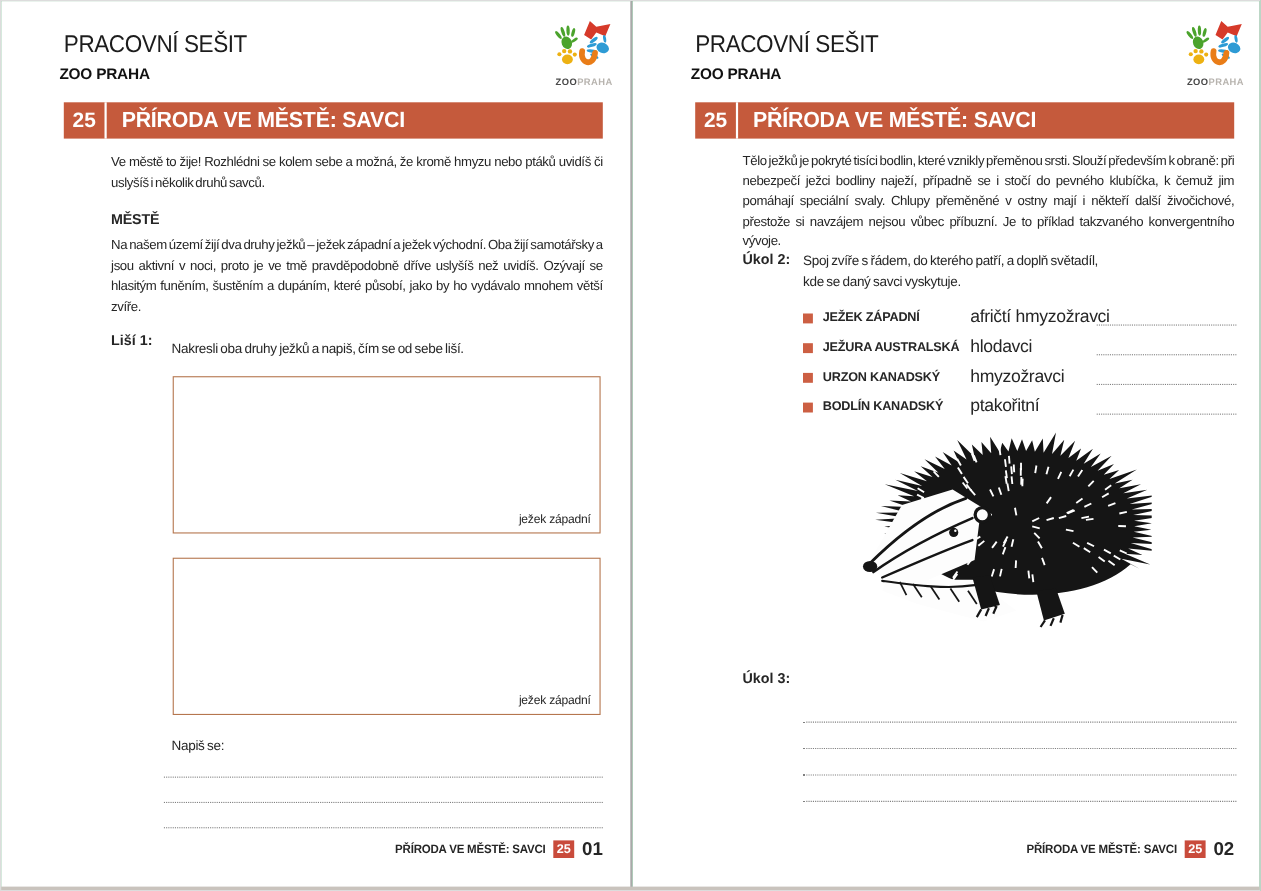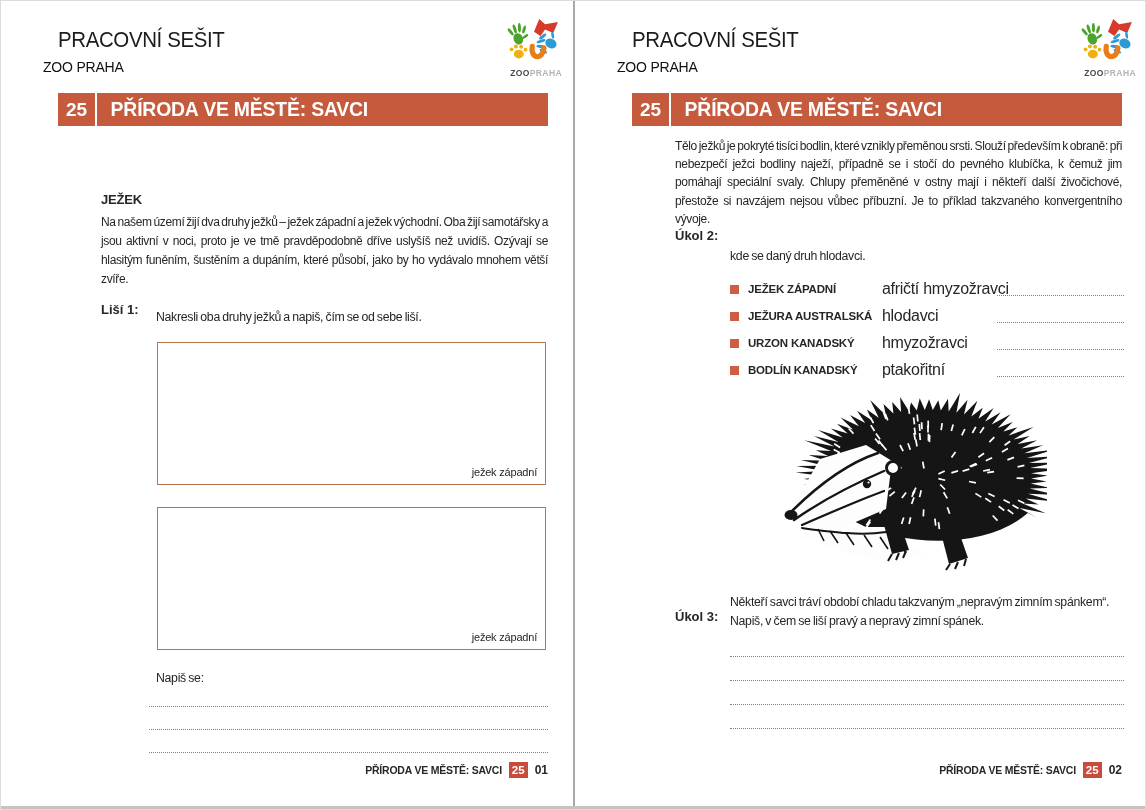--- a/index.html
+++ b/index.html
@@ -7,23 +7,23 @@
   .canvas{position:relative;width:1146px;height:810px;background:#15803d;overflow:hidden;
           border:1px solid #dcdcdc;box-sizing:border-box;}
   .page{position:absolute;top:0;width:573px;height:810px;background:#fff;}
   .page-left{left:0;}
   .page-right{left:574px;}
   .divider{position:absolute;left:572px;top:0;width:2px;height:810px;background:#a9a9a9;}
   .bottom-strip{position:absolute;left:0;top:805px;width:1146px;height:5px;background:#c9c3bd;}
 
   .hd-title{position:absolute;left:57px;top:26px;font-size:22px;font-weight:400;color:#1c1c1c;
             letter-spacing:-0.4px;transform:scaleX(.93);transform-origin:left;white-space:nowrap;}
-  .hd-sub{position:absolute;left:42px;top:58px;font-size:14px;font-weight:normal;color:#111;
+  .hd-sub{position:absolute;left:53px;top:58px;font-size:14px;font-weight:bold;color:#111;
           letter-spacing:-0.2px;white-space:nowrap;}
-  .logo{position:absolute;left:499px;top:16px;width:62px;text-align:right;}
+  .logo{position:absolute;left:499px;top:16px;width:62px;text-align:center;}
   .logo-text{margin-top:1px;font-size:8.5px;font-weight:bold;letter-spacing:.4px;white-space:nowrap;}
   .logo-text .lz{color:#4a4a4a;}
   .logo-text .lp{color:#b7b3ae;}
 
   .banner{position:absolute;left:57px;top:92px;width:490px;height:33px;background:var(--accent);
           display:flex;align-items:stretch;}
   .banner-num{width:37px;flex:none;display:flex;align-items:center;justify-content:center;
               font-weight:bold;font-size:19px;color:#fff;border-right:2px solid #fff;}
   .banner-title{display:flex;align-items:center;padding-left:14px;font-weight:bold;font-size:20px;
                 color:#fff;letter-spacing:-0.2px;transform:scaleX(.97);transform-origin:left;white-space:nowrap;}
@@ -52,21 +52,21 @@
   .match-order{font-size:16px;letter-spacing:-0.3px;width:115px;flex:none;white-space:nowrap;}
   .match-dots{flex:1;border-bottom:1px dotted #7f7f7f;height:13px;}
 
   .hedgehog-wrap{position:absolute;left:197px;top:388px;width:275px;height:188px;}
 
   .footer{position:absolute;top:761px;right:26px;display:flex;align-items:center;gap:7px;}
   .footer-title{font-size:11px;font-weight:bold;letter-spacing:-0.2px;transform:scaleX(.95);
                 transform-origin:right;white-space:nowrap;}
   .footer-badge{background:var(--badge);color:#fff;font-weight:bold;font-size:11.5px;width:19px;height:16px;
                 display:flex;align-items:center;justify-content:center;flex:none;}
-  .footer-page{font-size:12px;font-weight:bold;text-align:right;}
+  .footer-page{font-size:17px;font-weight:bold;text-align:right;}
 </style>
 </head>
 <body>
 
 <svg width="0" height="0" style="position:absolute" aria-hidden="true">
   <defs>
     <g id="zoo-logo">
       <path d="M48,25 L57,3 L67,12 L89,8 L81,27 L67,21 L59,32 Z" fill="#d63a2a"></path>
       <g fill="#4ba32c">
         <ellipse cx="21" cy="37" rx="8" ry="10" transform="rotate(-22 21 37)"></ellipse>
@@ -109,21 +109,22 @@
       <div class="logo-text">
         <span class="lz">ZOO</span><span class="lp">PRAHA</span>
       </div>
     </div>
 
     <div class="banner">
       <div class="banner-num">25</div>
       <div class="banner-title">PŘÍRODA VE MĚSTĚ: SAVCI</div>
     </div>
 
-    <div class="sec-head" style="top:191px">JEŽEK</div>
+    <div class="body-text" style="top:137px">Ve městě to žije! Rozhlédni se kolem sebe a možná, že kromě hmyzu nebo ptáků uvidíš či uslyšíš i několik druhů savců.</div>
+    <div class="sec-head" style="top:191px">MĚSTĚ</div>
     <div class="body-text" style="top:212px">Na našem území žijí dva druhy ježků – ježek západní a ježek východní. Oba žijí samotářsky a jsou aktivní v noci, proto je ve tmě pravděpodobně dříve uslyšíš než uvidíš. Ozývají se hlasitým funěním, šustěním a dupáním, které působí, jako by ho vydávalo mnohem větší zvíře.</div>
 
     <div class="task-label" style="top:301px">Liší 1:</div>
     <div class="task-text" style="top:307px">Nakresli oba druhy ježků a napiš, čím se od sebe liší.</div>
 
     <div class="draw-box" style="top:341px">
       <div class="box-caption">ježek západní</div>
     </div>
     <div class="draw-box" style="top:506px">
       <div class="box-caption">ježek západní</div>
@@ -160,21 +161,22 @@
     </div>
 
     <div class="banner">
       <div class="banner-num">25</div>
       <div class="banner-title">PŘÍRODA VE MĚSTĚ: SAVCI</div>
     </div>
 
     <div class="body-text" style="top:136px;line-height:18.2px">Tělo ježků je pokryté tisíci bodlin, které vznikly přeměnou srsti. Slouží především k obraně: při nebezpečí ježci bodliny naježí, případně se i stočí do pevného klubíčka, k čemuž jim pomáhají speciální svaly. Chlupy přeměněné v ostny mají i někteří další živočichové, přestože si navzájem nejsou vůbec příbuzní. Je to příklad takzvaného konvergentního vývoje.</div>
 
     <div class="task-label" style="top:227px">Úkol 2:</div>
-    <div class="task-text" style="top:246px">kde se daný druh hlodavci.</div>
+    <div class="task-text" style="top:227px">Spoj zvíře s řádem, do kterého patří, a doplň světadíl,</div>
+    <div class="task-text" style="top:246px">kde se daný savci vyskytuje.</div>
 
     <div class="match-row" style="top:279px">
       <span class="match-square"></span>
       <span class="match-animal">JEŽEK ZÁPADNÍ</span>
       <span class="match-order">afričtí hmyzožravci</span>
       <span class="match-dots"></span>
     </div>
     <div class="match-row" style="top:306px">
       <span class="match-square"></span>
       <span class="match-animal">JEŽURA AUSTRALSKÁ</span>
@@ -306,22 +308,20 @@
           <line x1="120" y1="165" x2="116" y2="172" stroke="#151515" stroke-width="2"></line>
           <line x1="127" y1="164" x2="124" y2="171" stroke="#151515" stroke-width="2"></line>
           <line x1="134" y1="162" x2="131" y2="169" stroke="#151515" stroke-width="2"></line>
           <line x1="178" y1="175" x2="174" y2="181" stroke="#151515" stroke-width="2"></line>
           <line x1="186" y1="173" x2="183" y2="180" stroke="#151515" stroke-width="2"></line>
           <line x1="194" y1="170" x2="192" y2="177" stroke="#151515" stroke-width="2"></line>
         </svg>
     </div>
 
     <div class="task-label" style="top:608px">Úkol 3:</div>
-    <div class="task-text" style="top:592px">Někteří savci tráví období chladu takzvaným „nepravým zimním spánkem“.</div>
-    <div class="task-text" style="top:611px">Napiš, v čem se liší pravý a nepravý zimní spánek.</div>
 
     <div class="dotlines dotlines-right">
       <div class="dotline"></div>
       <div class="dotline"></div>
       <div class="dotline"></div>
       <div class="dotline"></div>
     </div>
 
     <div class="footer">
       <span class="footer-title">PŘÍRODA VE MĚSTĚ: SAVCI</span>

